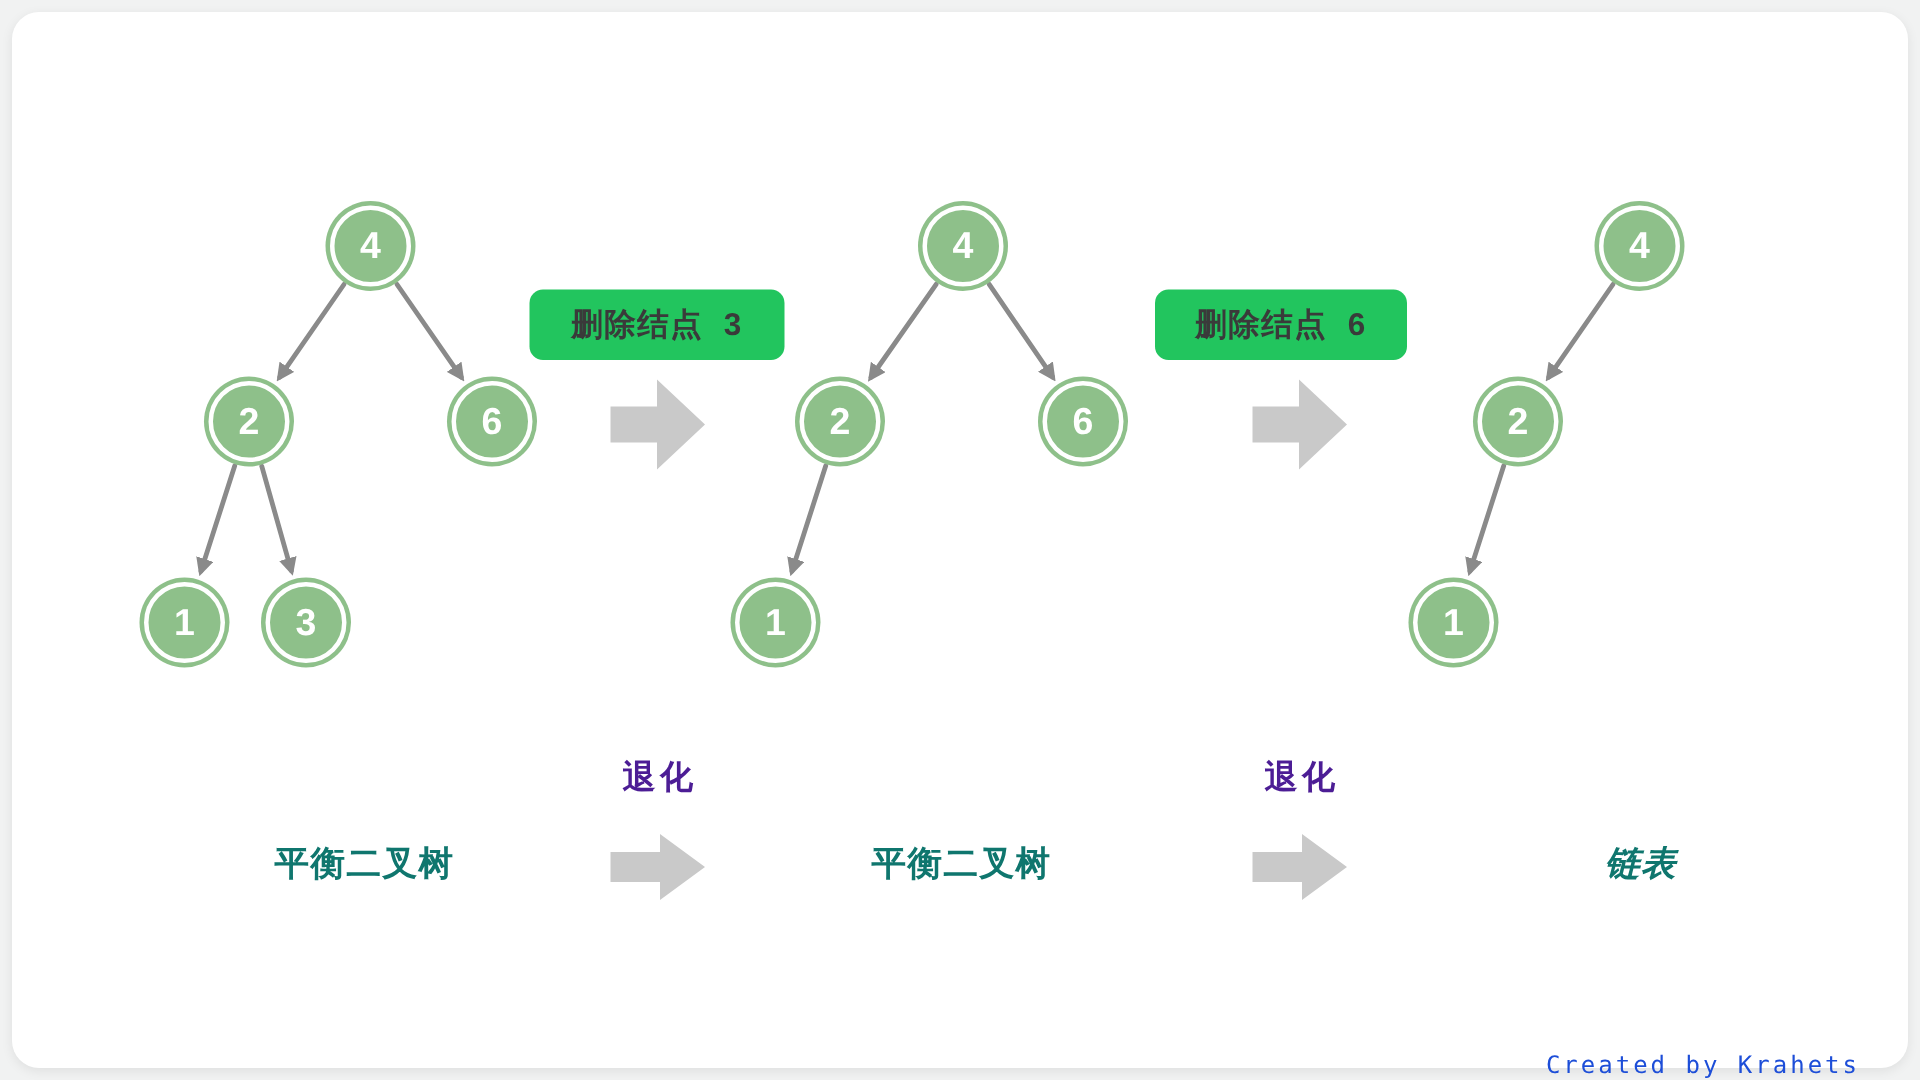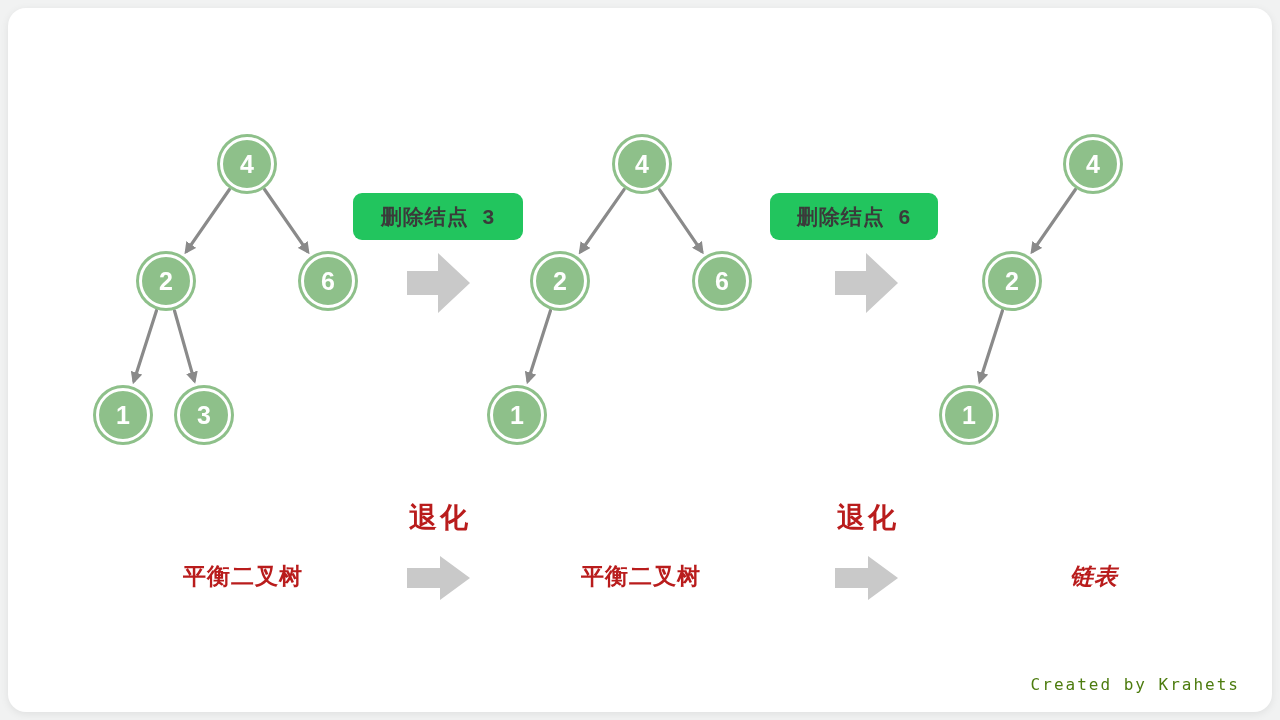--- a/index.html
+++ b/index.html
@@ -47,39 +47,39 @@
     text-align: center;
     line-height: 47px;
     letter-spacing: 1px;
     white-space: pre;
     padding: 0 20px;
     box-sizing: border-box;
   }
   .degrade-label {
     position: absolute;
     transform: translate(-50%, -50%);
-    color: #b91c1c;
-    font-size: 28px;
+    color: #4c1d95;
+    font-size: 22px;
     font-weight: bold;
     letter-spacing: 3px;
     white-space: nowrap;
   }
   .tree-name {
     position: absolute;
     transform: translate(-50%, -50%);
-    color: #b91c1c;
+    color: #0f766e;
     font-size: 23px;
     font-weight: bold;
     letter-spacing: 1px;
     white-space: nowrap;
   }
   .watermark {
     position: absolute;
-    right: 40px; top: 675px;
-    color: #4d7c0f;
+    right: 40px; top: 700px;
+    color: #1d4ed8;
     font-family: "DejaVu Sans Mono", "Liberation Mono", monospace;
     font-size: 16px;
     letter-spacing: 2px;
     white-space: nowrap;
   }
   svg line.edge {
     stroke: #8a8a8a;
     stroke-width: 3.2;
     stroke-linecap: round;
   }

